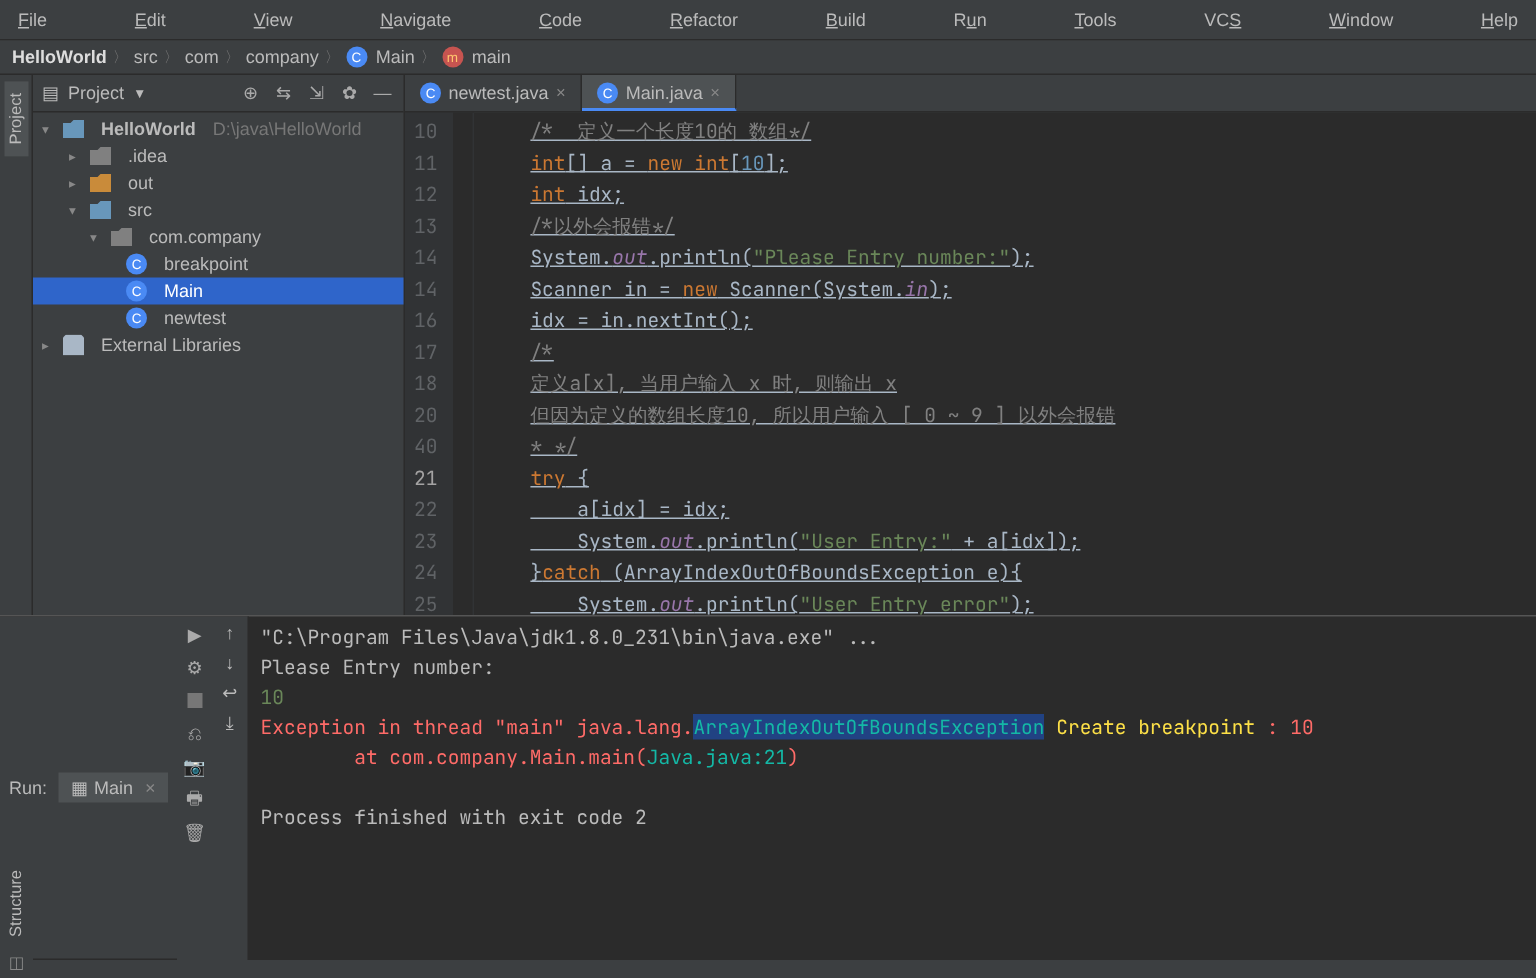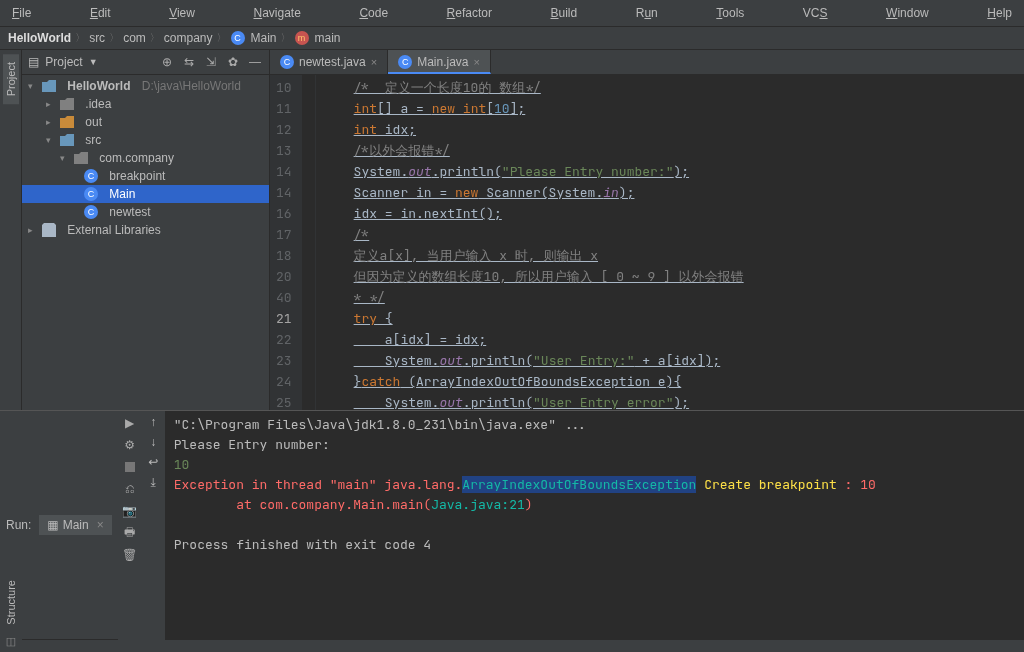--- a/index.html
+++ b/index.html
@@ -217,21 +217,21 @@
       <span class="ti">↓</span>
       <span class="ti">↩</span>
       <span class="ti">⤓</span>
     </div>
     <div class="console"><span class="out">"C:\Program Files\Java\jdk1.8.0_231\bin\java.exe" ...</span>
 <span class="out">Please Entry number:</span>
 <span class="in">10</span>
 <span class="err"><span>Exception in thread "main" java.lang.</span><span class="link hl">ArrayIndexOutOfBoundsException</span></span><span class="dim"> Create breakpoint </span><span class="err">: 10</span>
 <span class="err"><span>	at com.company.Main.main(</span><span class="link">Java.java:21</span><span>)</span></span>
 
-<span class="out">Process finished with exit code 4</span></div>
+<span class="out">Process finished with exit code 2</span></div>
   </div>
 </div>
 
 <div class="leftrail-bot">
   <div class="vtab2">Structure</div>
   <span style="font-size:11px;color:#888">◫</span>
 </div>
 
 <svg class="arrow-overlay" width="1024" height="652">
   <defs>

